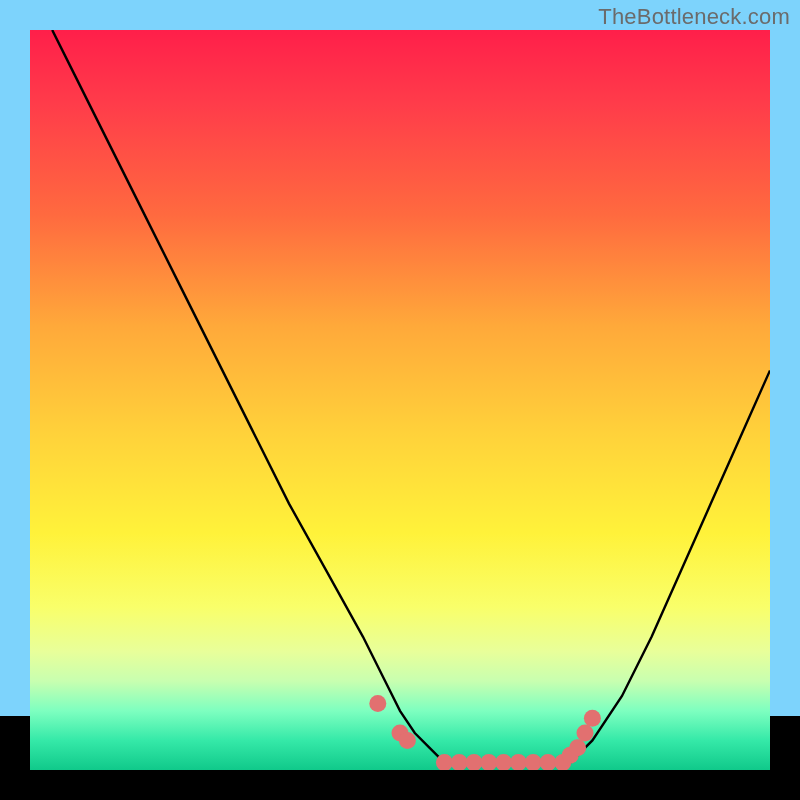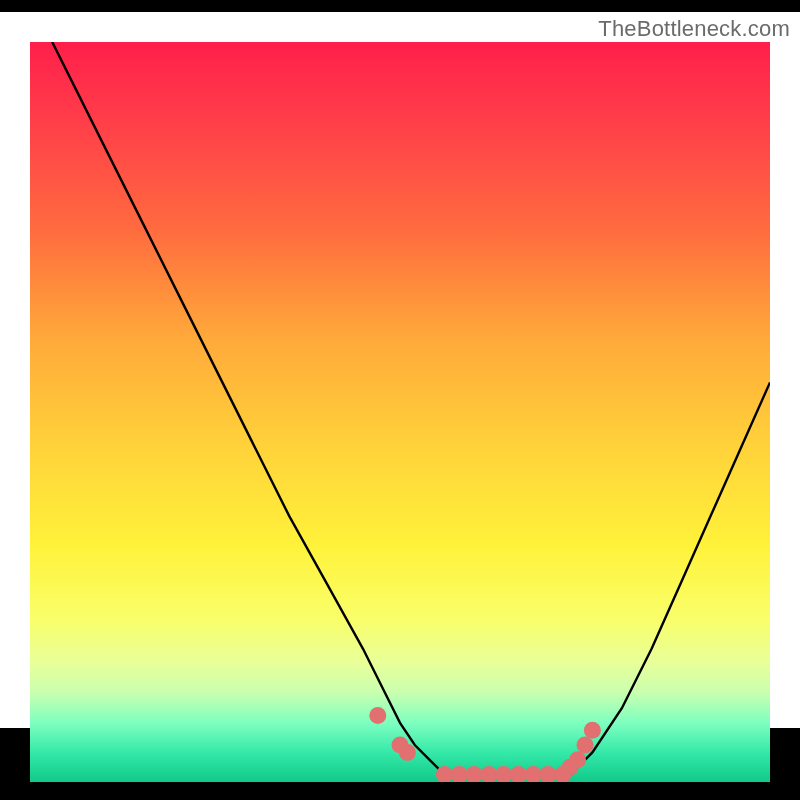--- a/index.html
+++ b/index.html
@@ -7,24 +7,24 @@
     padding: 0;
     width: 800px;
     height: 800px;
     background: #000;
     overflow: hidden;
     font-family: Arial, Helvetica, sans-serif;
   }
   .frame {
     position: absolute;
     left: 0;
-    top: 12px;
+    top: 0;
     width: 800px;
     height: 716px;
-    background: #ffffff;
+    background: #7dd3fc;
   }
   .plot {
     position: absolute;
     left: 30px;
     top: 30px;
     width: 740px;
     height: 740px;
     background: linear-gradient(to bottom,
       #ff1f4a 0%,
       #ff3c4a 10%,

